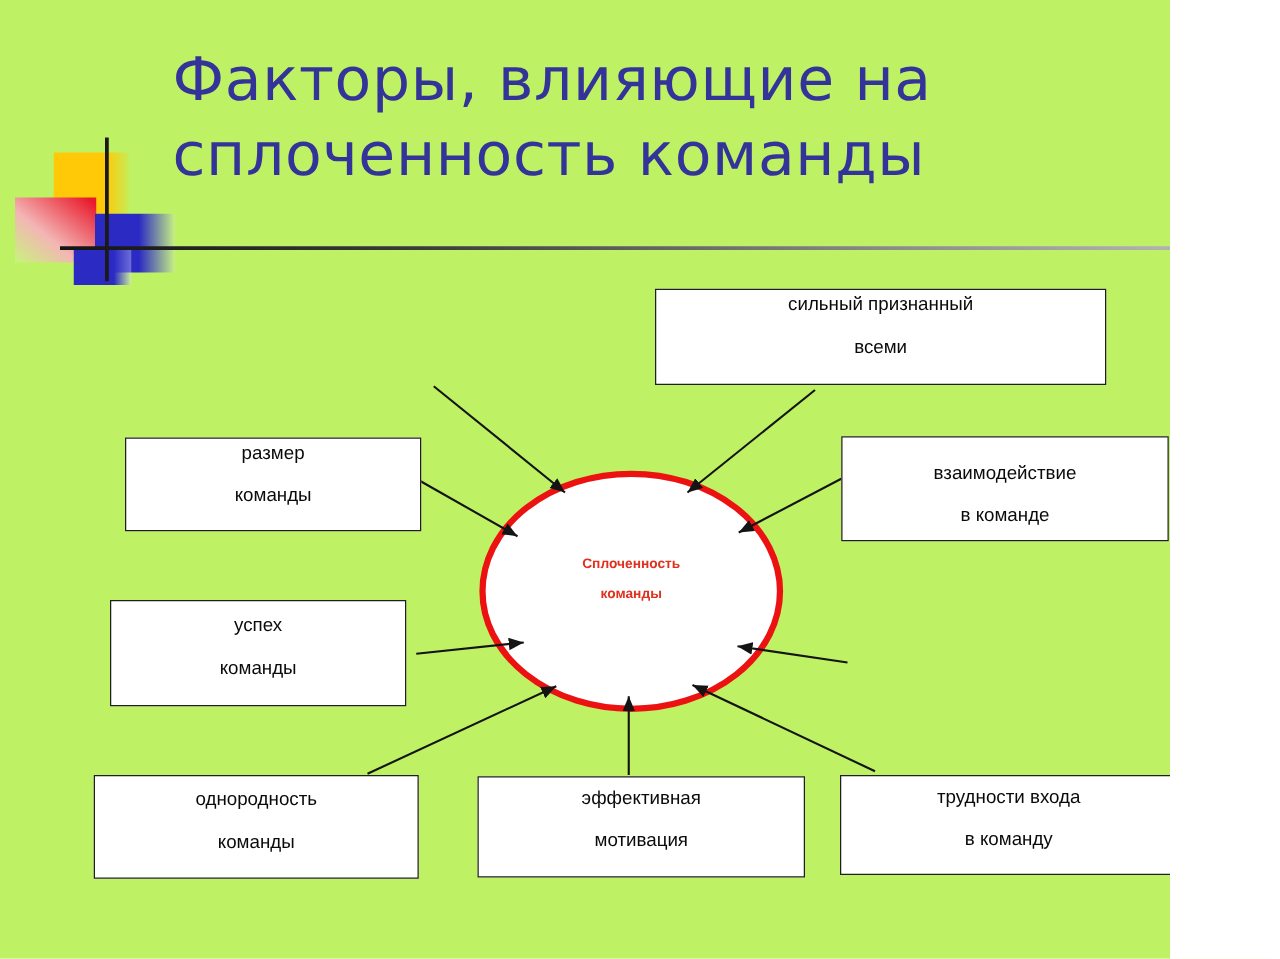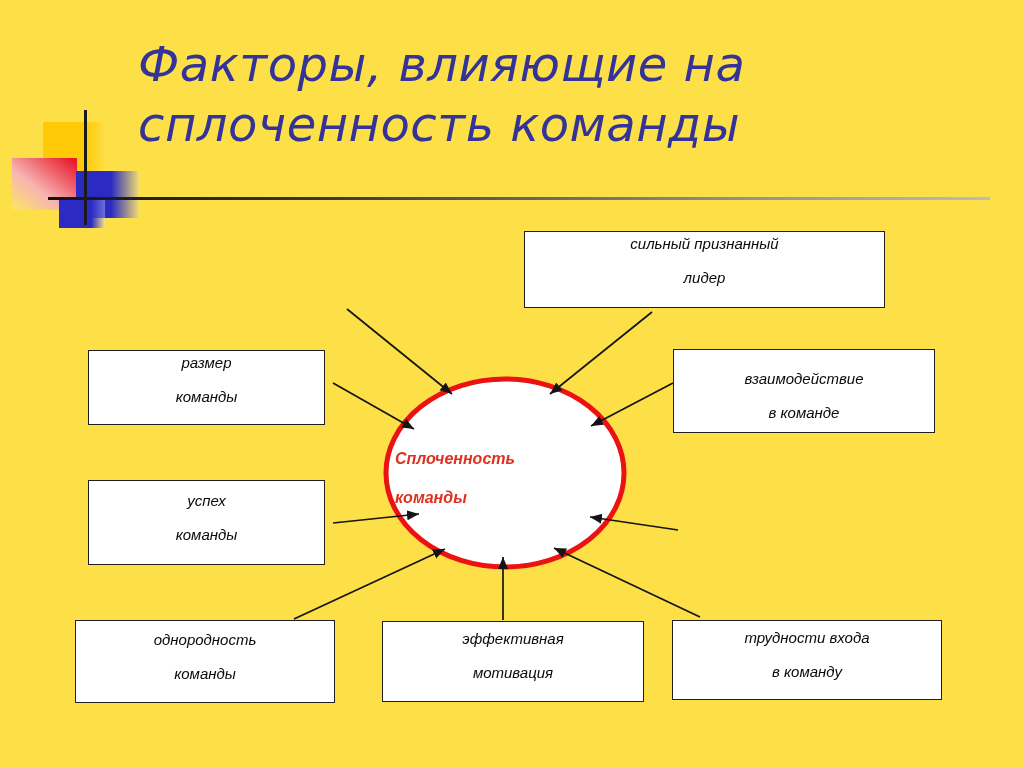--- a/index.html
+++ b/index.html
@@ -1,18 +1,18 @@
 <!DOCTYPE html>
 <html><head>
 <meta charset="utf-8">
 <style>
   html,body { margin:0; padding:0; background:#ffffff; }
   .slide {
-    position:relative; width:1024px; height:767px; background:#fde047;
-    overflow:hidden; font-family:"Liberation Sans", sans-serif;font-style:italic;
+    position:relative; width:936px; height:767px; background:#bef264;
+    overflow:hidden; font-family:"Liberation Sans", sans-serif;
   }
 
   
   .deco-yellow { position:absolute; left:43px; top:122px; width:60px; height:49px;
     background:linear-gradient(to right,#ffc907 70%, rgba(255,201,7,0.15)); }
   .deco-red { position:absolute; left:12px; top:158px; width:65px; height:52px;
     background:linear-gradient(to bottom left,#e8192c 5%, rgba(246,178,185,0.95) 60%, rgba(255,255,255,0.15)); }
   .deco-blue { position:absolute; left:76px; top:171px; width:64px; height:47px;
     background:linear-gradient(to right,#2b2bc4 55%, rgba(235,235,252,0.2)); }
   .deco-blue-small { position:absolute; left:59px; top:200px; width:46px; height:28px;
@@ -28,37 +28,37 @@
     font-size:48px; line-height:60px; color:#333399;
     white-space:pre-line; letter-spacing:0.5px;
   }
 
   
   svg.diagram { position:absolute; left:0; top:0; }
 
   
   .center-label {
     position:absolute; left:395px; top:439px; width:220px;
-    font-weight:bold; font-size:16px; line-height:39px;
+    text-align:center; font-weight:bold; font-size:11px; line-height:24px;
     color:#e0301e; white-space:pre-line;
   }
 
   
   .fbox {
     position:absolute; box-sizing:border-box; background:#ffffff;
     border:1.5px solid #1f1f1f; text-align:center;
     font-size:15px; color:#0a0a0a; overflow:visible;
   }
   .fbox p { margin:0; line-height:34px; white-space:pre-line; }
 
   .b-goal        { left:88px;  top:231px; width:398px; height:77px; }
   .b-goal p      { margin-top:-14px; }
   .b-leader      { left:524px; top:231px; width:361px; height:77px; }
   .b-leader p    { margin-top:-5px; }
-  .b-size        { left:88px;  top:350px; width:237px; height:75px; }
+  .b-size        { left:100px;  top:350px; width:237px; height:75px; }
   .b-size p      { margin-top:-5px; }
   .b-interact    { left:673px; top:349px; width:262px; height:84px; }
   .b-interact p  { margin-top:12px; }
   .b-success     { left:88px;  top:480px; width:237px; height:85px; }
   .b-success p   { margin-top:3px; }
   .b-enemy       { left:678px; top:489px; width:259px; height:82px; }
   .b-enemy p     { margin-top:17px; }
   .b-homog       { left:75px;  top:620px; width:260px; height:83px; }
   .b-homog p     { margin-top:2px; }
   .b-motiv       { left:382px; top:621px; width:262px; height:81px; }
@@ -101,21 +101,21 @@
       <line x1="503" y1="620" x2="503" y2="557" marker-end="url(#ah)"></line>
       <line x1="700" y1="617" x2="554" y2="548" marker-end="url(#ah)"></line>
     </g>
   </svg>
 
   <div class="center-label">Сплоченность
 команды</div>
 
   <div class="fbox b-leader">
     <p>сильный признанный
-лидер</p>
+всеми</p>
   </div>
   <div class="fbox b-size">
     <p>размер
 команды</p>
   </div>
   <div class="fbox b-interact">
     <p>взаимодействие
 в команде</p>
   </div>
   <div class="fbox b-success">

